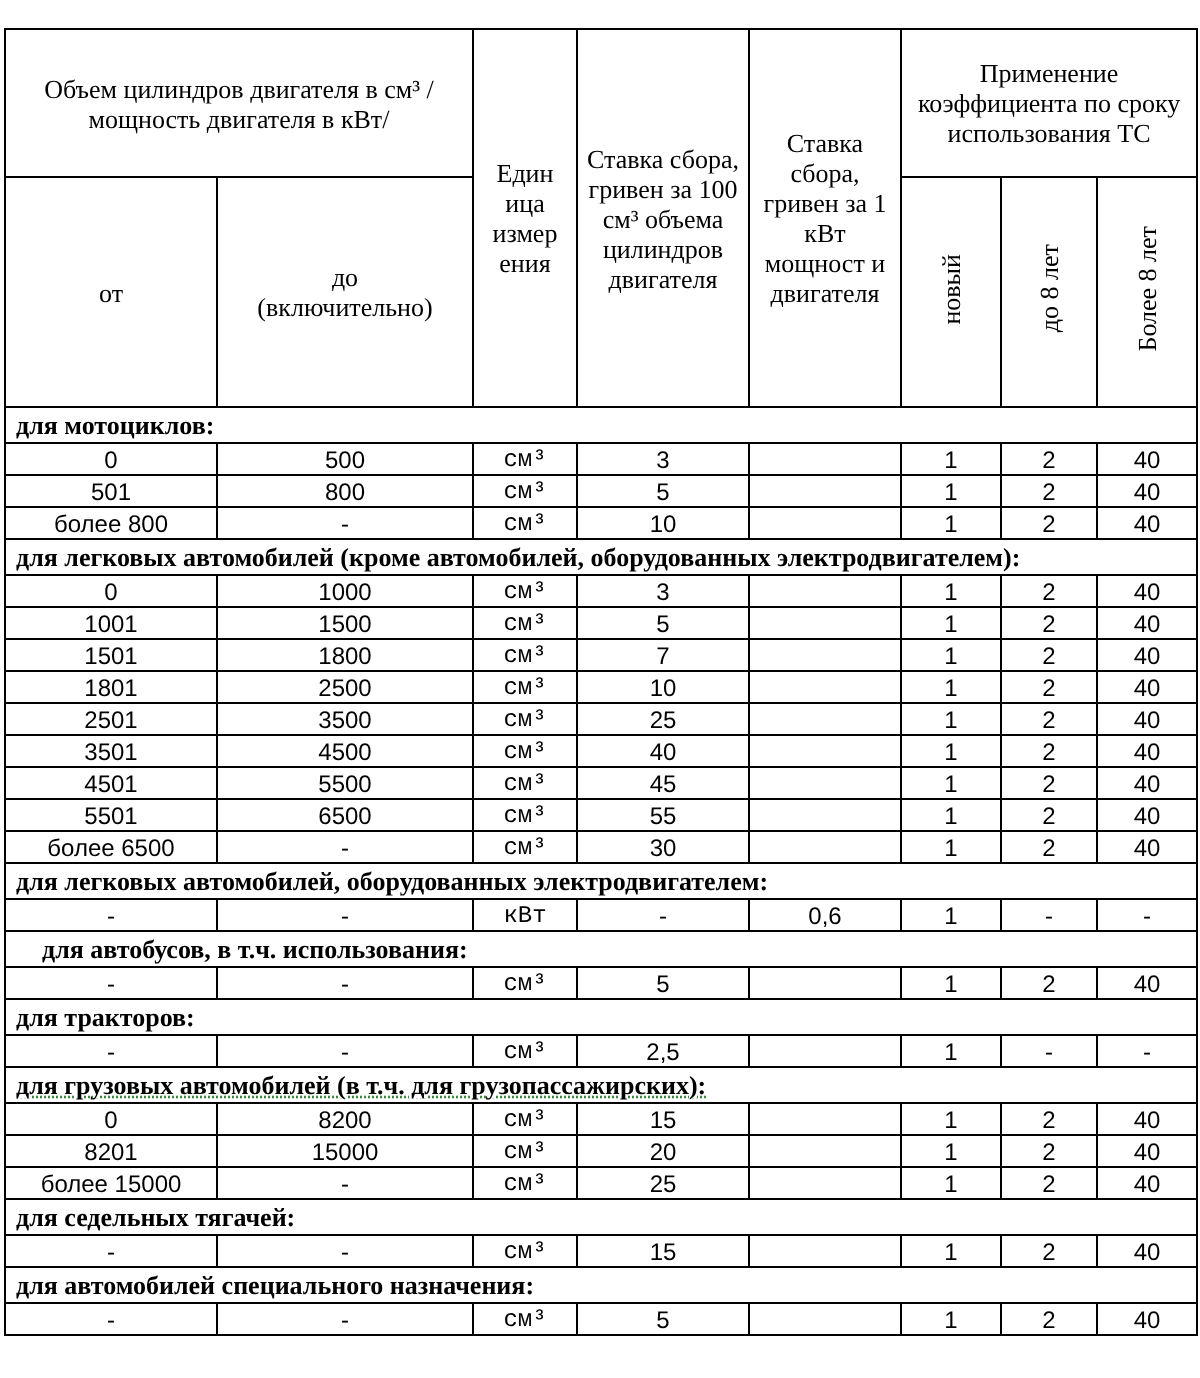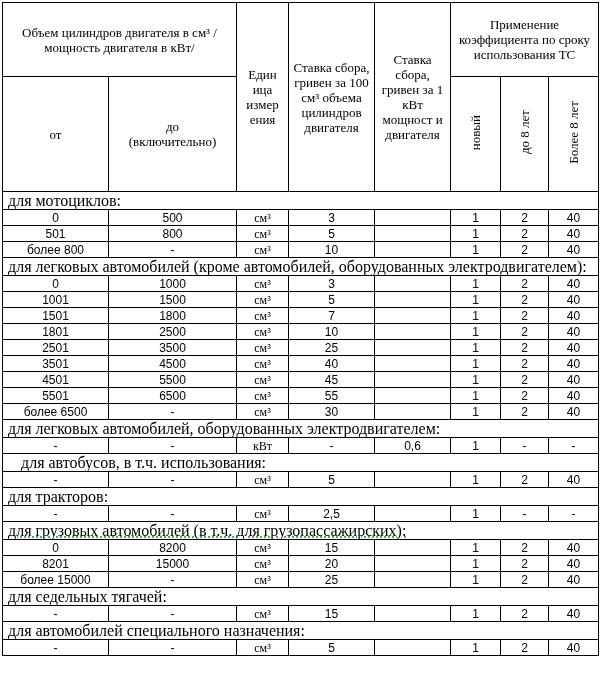--- a/index.html
+++ b/index.html
@@ -1,26 +1,26 @@
 <!DOCTYPE html>
 <html><head>
 <meta charset="utf-8">
 <style>
   html, body { margin:0; padding:0; background:#fff; }
   body { width:600px; height:689px; overflow:hidden; font-family:"Liberation Serif", serif; color:#000; }
-  table { position:absolute; left:2px; top:2px; border-collapse:collapse; table-layout:fixed; width:596px; }
+  table { position:absolute; left:2px; top:14px; border-collapse:collapse; table-layout:fixed; width:596px; }
   td, th { border:1px solid #000; padding:0 2px; font-weight:normal; text-align:center; vertical-align:middle; font-size:13px; line-height:15px; overflow:hidden; }
   .hdr td { font-size:13px; line-height:15px; }
   .vert { writing-mode:vertical-rl; transform:rotate(180deg); display:inline-block; white-space:nowrap; }
-  .sec td { text-align:left; font-weight:normal; font-size:16px; height:17px; padding-left:5px; }
+  .sec td { text-align:left; font-weight:bold; font-size:13px; height:17px; padding-left:5px; }
   .sec td.ind { padding-left:18px; }
   .sec td.ind2 { }
   .sec td.ul span { text-decoration:underline; text-decoration-style:dotted; text-decoration-color:#3a8a3a; }
   .row td { height:15px; font-family:"Liberation Sans", sans-serif; font-size:12px; line-height:14px; }
-  .row td.u { font-family:Liberation Serif, serif; }
+  .row td.u { font-family:Liberation Mono, monospace; }
 </style>
 </head>
 <body>
 
 <table>
   <colgroup>
     <col style="width:106px">
       <col style="width:128px">
       <col style="width:52px">
       <col style="width:86px">

